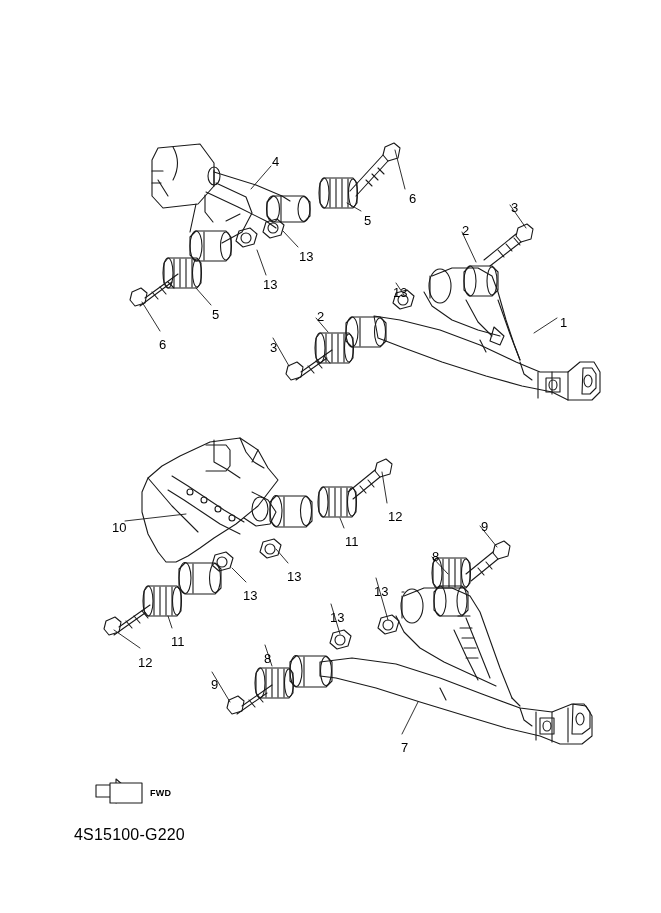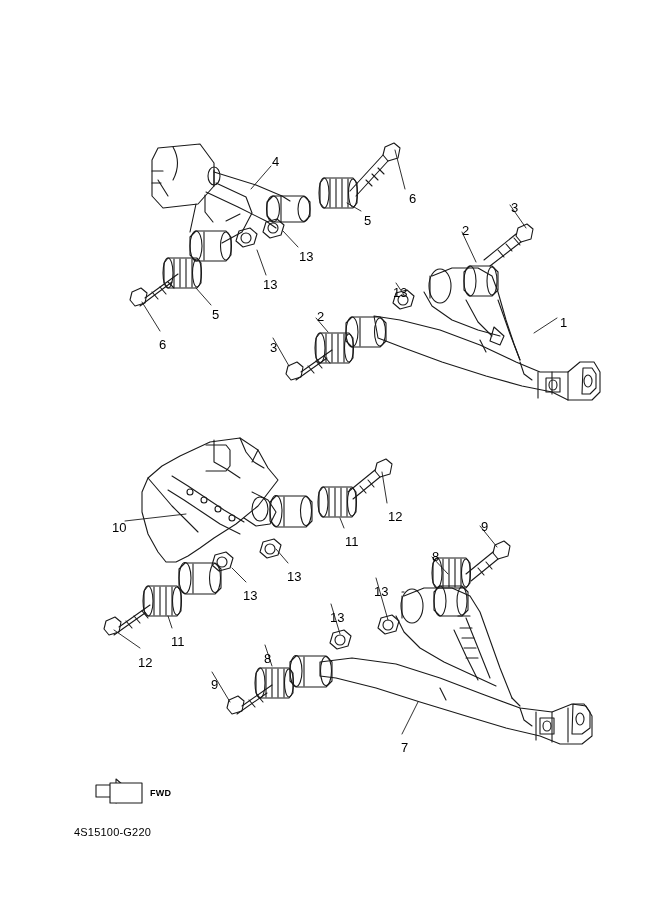--- a/index.html
+++ b/index.html
@@ -28,21 +28,21 @@
     position: absolute;
     font-family: "Liberation Sans", sans-serif;
     font-size: 13px;
     color: #000000;
     line-height: 1;
     white-space: nowrap;
   }
   .partcode {
     position: absolute;
     font-family: "Liberation Sans", sans-serif;
-    font-size: 11px;
+    font-size: 16px;
     color: #000000;
     letter-spacing: 0.2px;
     white-space: nowrap;
   }
   .fwd-label {
     position: absolute;
     font-family: "Liberation Sans", sans-serif;
     font-size: 9px;
     font-weight: bold;
     color: #000000;

